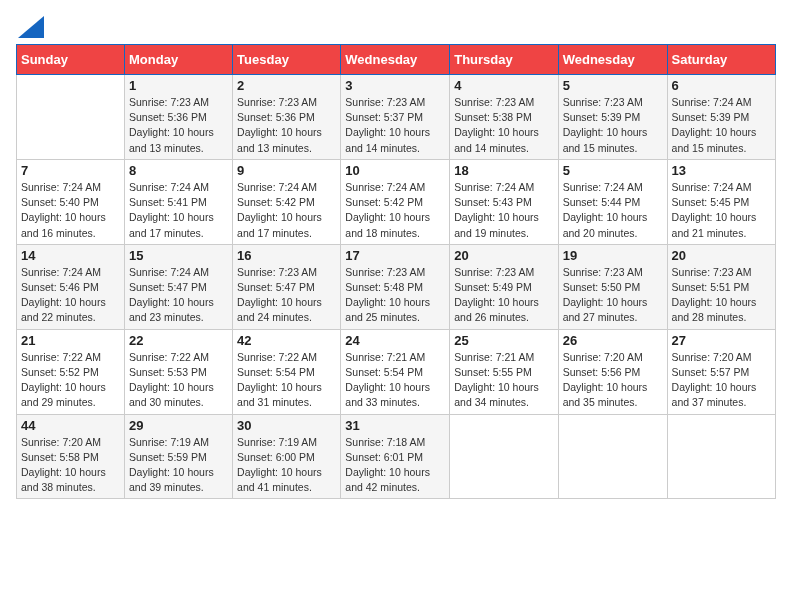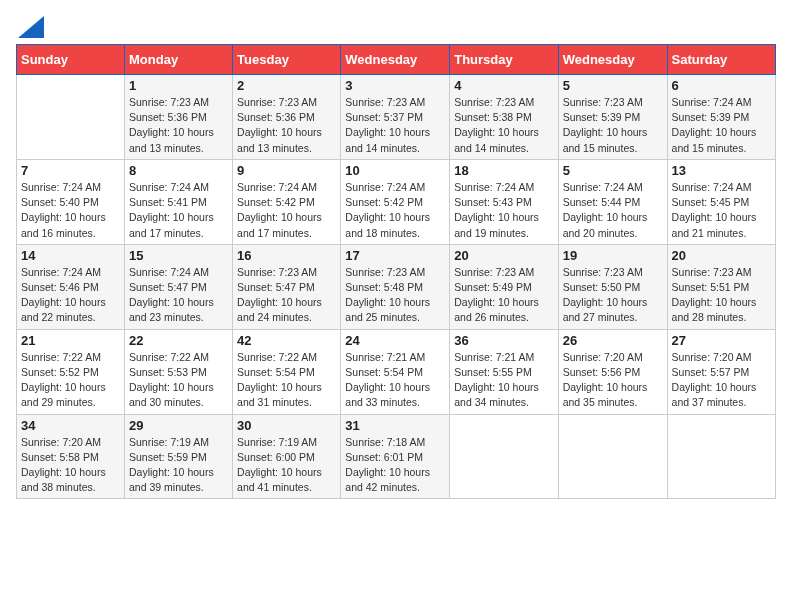--- a/index.html
+++ b/index.html
@@ -213,35 +213,35 @@
           </td>
           <td>
             <span class="day-num">42</span>
             <div class="day-info">Sunrise: 7:22 AM<br>Sunset: 5:54 PM<br>Daylight: 10 hours<br>and 31 minutes.</div>
           </td>
           <td>
             <span class="day-num">24</span>
             <div class="day-info">Sunrise: 7:21 AM<br>Sunset: 5:54 PM<br>Daylight: 10 hours<br>and 33 minutes.</div>
           </td>
           <td>
-            <span class="day-num">36</span>
+            <span class="day-num">25</span>
             <div class="day-info">Sunrise: 7:21 AM<br>Sunset: 5:55 PM<br>Daylight: 10 hours<br>and 34 minutes.</div>
           </td>
           <td>
             <span class="day-num">26</span>
             <div class="day-info">Sunrise: 7:20 AM<br>Sunset: 5:56 PM<br>Daylight: 10 hours<br>and 35 minutes.</div>
           </td>
           <td>
             <span class="day-num">27</span>
             <div class="day-info">Sunrise: 7:20 AM<br>Sunset: 5:57 PM<br>Daylight: 10 hours<br>and 37 minutes.</div>
           </td>
         </tr>
         <tr>
           <td>
-            <span class="day-num">34</span>
+            <span class="day-num">44</span>
             <div class="day-info">Sunrise: 7:20 AM<br>Sunset: 5:58 PM<br>Daylight: 10 hours<br>and 38 minutes.</div>
           </td>
           <td>
             <span class="day-num">29</span>
             <div class="day-info">Sunrise: 7:19 AM<br>Sunset: 5:59 PM<br>Daylight: 10 hours<br>and 39 minutes.</div>
           </td>
           <td>
             <span class="day-num">30</span>
             <div class="day-info">Sunrise: 7:19 AM<br>Sunset: 6:00 PM<br>Daylight: 10 hours<br>and 41 minutes.</div>
           </td>

